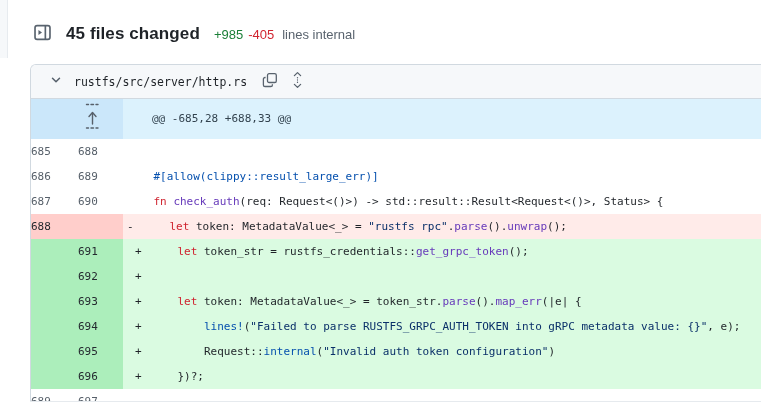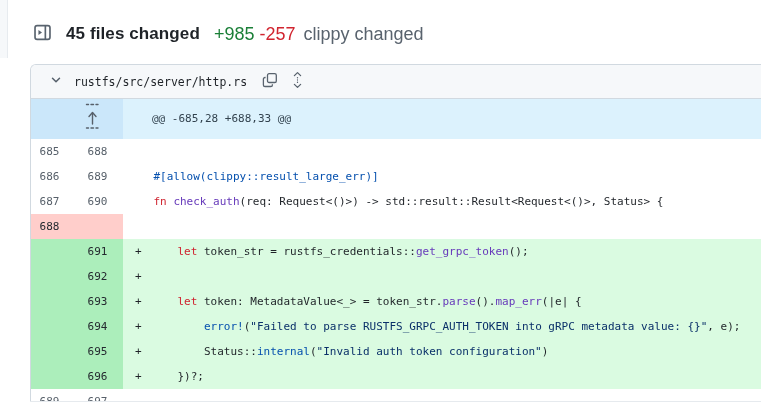--- a/index.html
+++ b/index.html
@@ -13,21 +13,21 @@
     position:absolute; left:0; top:0; width:8px; height:58px;
     background:#f6f8fa; border-right:1px solid #e7ebef;
   }
   
   .summary {
     position:absolute; left:33px; top:22px; height:24px;
     display:flex; align-items:center;
   }
   .sidebar-btn { background:none; border:none; width:20px; height:20px; cursor:pointer; display:flex; align-items:center; }
   .summary h2 { font-size:17px; font-weight:700; color:var(--text); margin-left:13px; letter-spacing:.1px; }
-  .stat { font-size:18px; margin-left:14px; }
+  .stat { font-size:13px; margin-left:14px; }
   .stat.del { margin-left:5px; color:var(--deletions-text); }
   .stat.add { color:var(--additions-text); }
   .stat.suffix { margin-left:8px; color:var(--muted); }
   
   .diff-box {
     position:absolute; left:30px; top:64px; right:0; bottom:0;
     border:1px solid var(--border); border-right:none; border-bottom:none;
     border-radius:6px 0 0 0; overflow:hidden; background:#fff;
   }
   .file-header {
@@ -46,21 +46,21 @@
     border:none; flex:none;
   }
   .hunk-gutter svg { position:absolute; left:54px; top:3px; }
   .hunk-text {
     font-family:"DejaVu Sans Mono","Liberation Mono",monospace;
     font-size:11px; line-height:40px; color:#33434f; padding-left:29px;
     white-space:pre;
   }
   
   .drow { display:flex; height:25px; font-family:"DejaVu Sans Mono","Liberation Mono",monospace; font-size:11px; line-height:25px; }
-  .num { flex:none; text-align:center; color:#57606a; cursor:pointer; }
+  .num { flex:none; text-align:left; color:#57606a; cursor:pointer; }
   .n1 { width:47px; padding-right:10px; }
   .n2 { width:45px; padding-right:6px; }
   .code { flex:1 1 auto; white-space:pre; overflow:hidden; padding-left:4px; color:var(--text); }
   .marker { display:inline-block; width:16px; color:var(--text); }
   .drow.del .num { background:var(--del-num-bg); color:#24292f; }
   .drow.del .code { background:var(--del-code-bg); }
   .drow.add .num { background:var(--add-num-bg); color:#24292f; }
   .drow.add .code { background:var(--add-code-bg);padding-left:12px; }
   .tk-k { color:var(--tk-keyword); }
   .tk-en { color:var(--tk-entity); }
@@ -80,22 +80,22 @@
       <span>
         <svg width="19" height="19" viewBox="0 0 16 16" fill="none">
           <rect x="1.7" y="2.2" width="12.6" height="11.6" rx="1.8" stroke="#59636e" stroke-width="1.4"></rect>
           <line x1="10.4" y1="2.4" x2="10.4" y2="13.6" stroke="#59636e" stroke-width="1.4"></line>
           <path d="M4.6 5.9 L7.6 8 L4.6 10.1 Z" fill="#59636e"></path>
         </svg>
       </span>
     </button>
     <h2>45 files changed</h2>
     <span class="stat add">+985</span>
-    <span class="stat del">-257</span>
-    <span class="stat suffix">clippy changed</span>
+    <span class="stat del">-405</span>
+    <span class="stat suffix">lines internal</span>
   </header>
 
   <section class="diff-box">
     <div class="file-header">
       <button class="icon-btn">
         <span>
           <svg width="12" height="12" viewBox="0 0 12 12" fill="none">
             <path d="M2.5 4.2 L6 7.8 L9.5 4.2" stroke="#59636e" stroke-width="1.5" stroke-linecap="round" stroke-linejoin="round"></path>
           </svg>
         </span>
@@ -146,45 +146,46 @@
           <div class="code"><span class="tk-c1">    #[allow(clippy::result_large_err)]</span></div>
         </div>
         <div class="drow context">
           <div class="num n1">687</div>
           <div class="num n2">690</div>
           <div class="code"><span class="tk-d">    </span><span class="tk-k">fn</span><span class="tk-d"> </span><span class="tk-en">check_auth</span><span class="tk-d">(req: Request&lt;()&gt;) -&gt; std::result::Result&lt;Request&lt;()&gt;, Status&gt; {</span></div>
         </div>
         <div class="drow del">
           <div class="num n1">688</div>
           <div class="num n2"></div>
+          <div class="code"><span class="marker">-</span><span class="tk-d">    </span><span class="tk-k">let</span><span class="tk-d"> token: MetadataValue&lt;_&gt; = </span><span class="tk-s">"rustfs rpc"</span><span class="tk-d">.</span><span class="tk-en">parse</span><span class="tk-d">().</span><span class="tk-en">unwrap</span><span class="tk-d">();</span></div>
         </div>
         <div class="drow add">
           <div class="num n1"></div>
           <div class="num n2">691</div>
           <div class="code"><span class="marker">+</span><span class="tk-d">    </span><span class="tk-k">let</span><span class="tk-d"> token_str = rustfs_credentials::</span><span class="tk-en">get_grpc_token</span><span class="tk-d">();</span></div>
         </div>
         <div class="drow add">
           <div class="num n1"></div>
           <div class="num n2">692</div>
           <div class="code"><span class="marker">+</span></div>
         </div>
         <div class="drow add">
           <div class="num n1"></div>
           <div class="num n2">693</div>
           <div class="code"><span class="marker">+</span><span class="tk-d">    </span><span class="tk-k">let</span><span class="tk-d"> token: MetadataValue&lt;_&gt; = token_str.</span><span class="tk-en">parse</span><span class="tk-d">().</span><span class="tk-en">map_err</span><span class="tk-d">(|e| {</span></div>
         </div>
         <div class="drow add">
           <div class="num n1"></div>
           <div class="num n2">694</div>
-          <div class="code"><span class="marker">+</span><span class="tk-d">        </span><span class="tk-c1">error!</span><span class="tk-d">(</span><span class="tk-s">"Failed to parse RUSTFS_GRPC_AUTH_TOKEN into gRPC metadata value: {}"</span><span class="tk-d">, e);</span></div>
+          <div class="code"><span class="marker">+</span><span class="tk-d">        </span><span class="tk-c1">lines!</span><span class="tk-d">(</span><span class="tk-s">"Failed to parse RUSTFS_GRPC_AUTH_TOKEN into gRPC metadata value: {}"</span><span class="tk-d">, e);</span></div>
         </div>
         <div class="drow add">
           <div class="num n1"></div>
           <div class="num n2">695</div>
-          <div class="code"><span class="marker">+</span><span class="tk-d">        </span><span class="tk-d">Status::</span><span class="tk-c1">internal</span><span class="tk-d">(</span><span class="tk-s">"Invalid auth token configuration"</span><span class="tk-d">)</span></div>
+          <div class="code"><span class="marker">+</span><span class="tk-d">        </span><span class="tk-d">Request::</span><span class="tk-c1">internal</span><span class="tk-d">(</span><span class="tk-s">"Invalid auth token configuration"</span><span class="tk-d">)</span></div>
         </div>
         <div class="drow add">
           <div class="num n1"></div>
           <div class="num n2">696</div>
           <div class="code"><span class="marker">+</span><span class="tk-d">    })?;</span></div>
         </div>
         <div class="drow context">
           <div class="num n1">689</div>
           <div class="num n2">697</div>
           <div class="code"></div>

